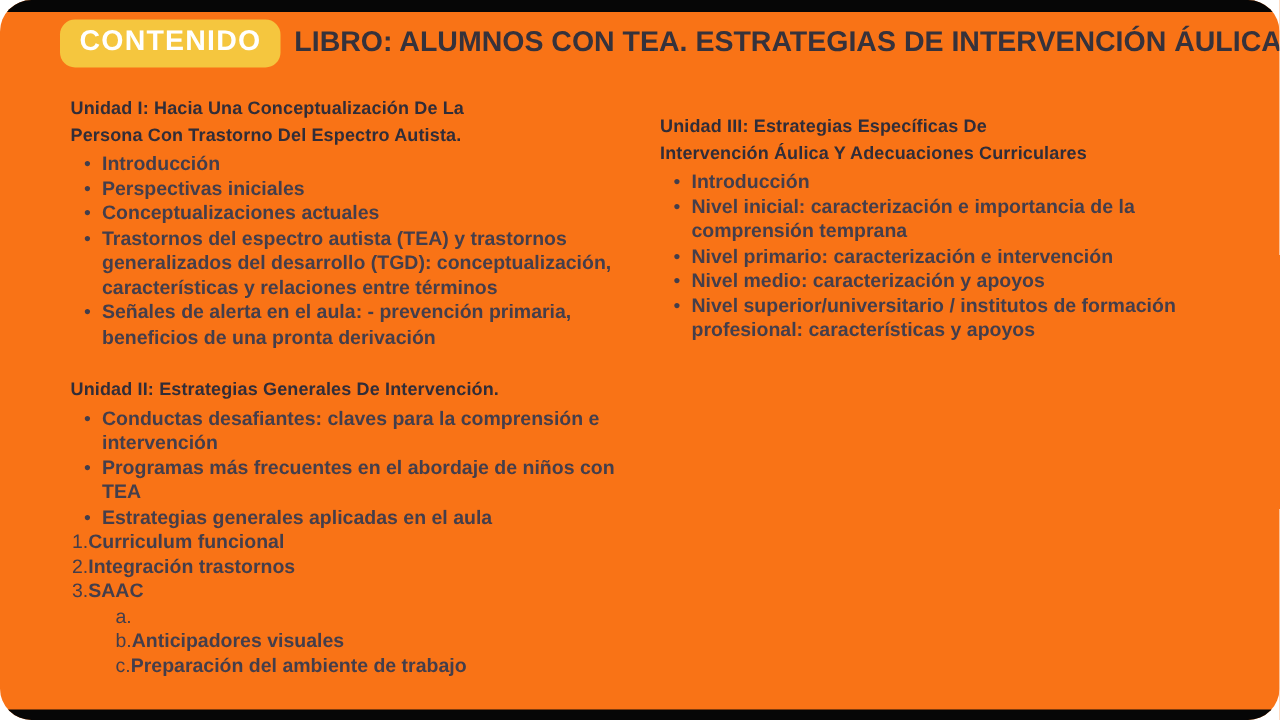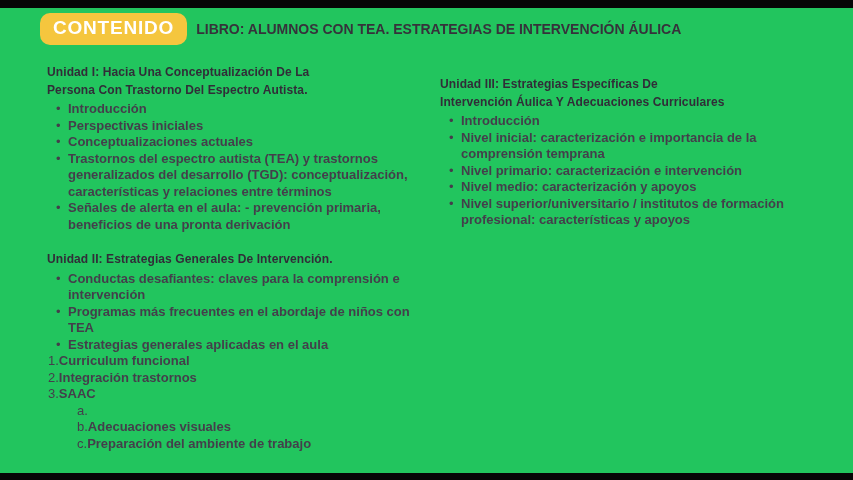--- a/index.html
+++ b/index.html
@@ -27,21 +27,21 @@
     font-weight: 700;
     font-size: 19px;
     letter-spacing: 0.8px;
     padding: 5px 13px 6px 13px;
     border-radius: 10px;
     line-height: 1.1;
     flex: 0 0 auto;
   }
   .title {
     margin: 0;
-    font-size: 14px;
+    font-size: 19px;
     font-weight: 700;
     color: #36323B;
     letter-spacing: 0px;
     white-space: nowrap;
   }
 
   .col { position: absolute; }
   .col-left  { left: 47px;  top: 64px; width: 374px; }
   .col-right { left: 440px; top: 76px; width: 398px; }
 
@@ -66,21 +66,21 @@
   .item .marker { flex: 0 0 auto; }
   .item .text   { flex: 1 1 auto; font-weight: bold; }
   .item.bullet { padding-left: 9px; }
   .item.bullet .marker { width: 12px; }
   .item.number { padding-left: 1px; }
   .item.letter { padding-left: 30px; }
 </style>
 </head>
 <body>
 
-<div class="page" style="background: #22c55e;">
+<div class="page" style="background: #f97316; border-radius: 21px;">
   <div class="bar bar-top" style="background: rgb(6, 6, 6);"></div>
 
   <header class="header">
     <span class="badge" style="background: rgb(245, 198, 62); color: rgb(255, 255, 255);">CONTENIDO</span>
     <h1 class="title" style="color: rgb(54, 50, 59);">LIBRO: ALUMNOS CON TEA. ESTRATEGIAS DE INTERVENCIÓN ÁULICA</h1>
   </header>
 
   <main class="content">
     <div class="col col-left" id="col-left">
         <section class="unit">
@@ -134,21 +134,21 @@
             </li>
             <li class="item number">
               <span class="marker">3.</span>
               <span class="text">SAAC</span>
             </li>
             <li class="item letter">
               <span class="marker">a.</span>
             </li>
             <li class="item letter">
               <span class="marker">b.</span>
-              <span class="text">Adecuaciones visuales</span>
+              <span class="text">Anticipadores visuales</span>
             </li>
             <li class="item letter">
               <span class="marker">c.</span>
               <span class="text">Preparación del ambiente de trabajo</span>
             </li>
           </ul>
         </section>
       </div>
     <div class="col col-right" id="col-right">
         <section class="unit">

